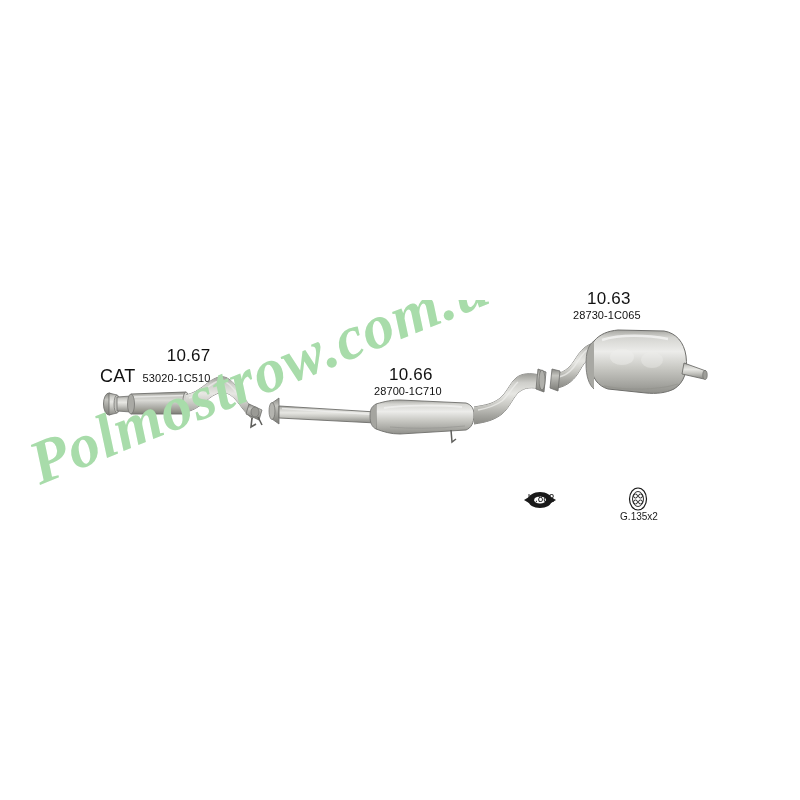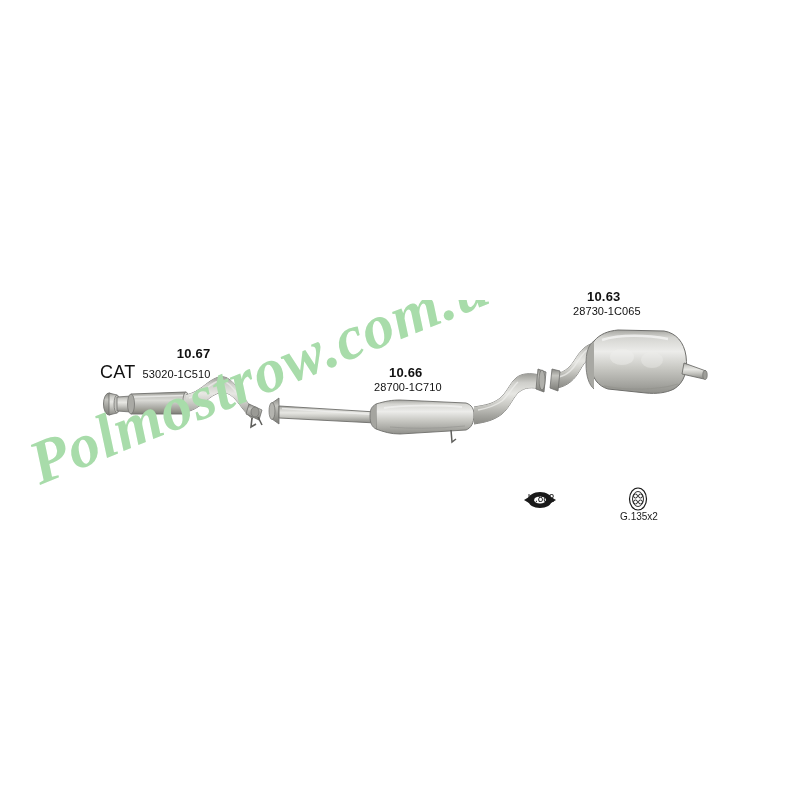--- a/index.html
+++ b/index.html
@@ -26,22 +26,22 @@
     width: 800px;
     height: 800px;
   }
   .lbl {
     position: absolute;
     color: #111111;
     white-space: nowrap;
     line-height: 1.05;
   }
   .lbl-code {
-    font-size: 13px;
-    font-weight: bold;
+    font-size: 17px;
+    font-weight: normal;
     letter-spacing: 0.2px;
   }
   .lbl-part {
     font-size: 11px;
     font-weight: normal;
     letter-spacing: 0.1px;
   }
   .lbl-cat {
     font-size: 18px;
     font-weight: normal;

